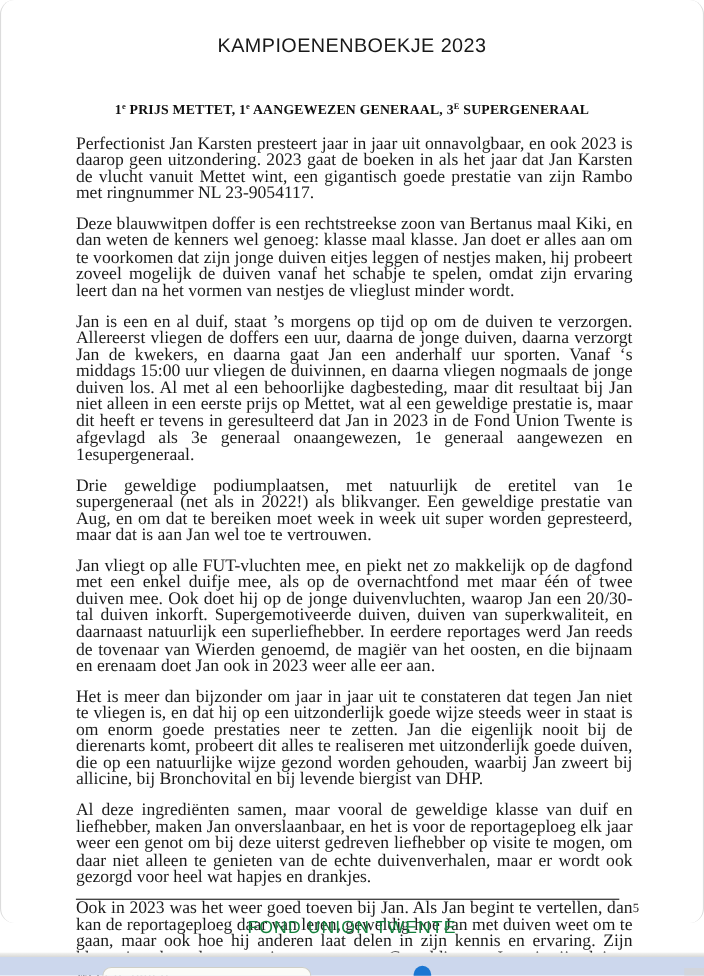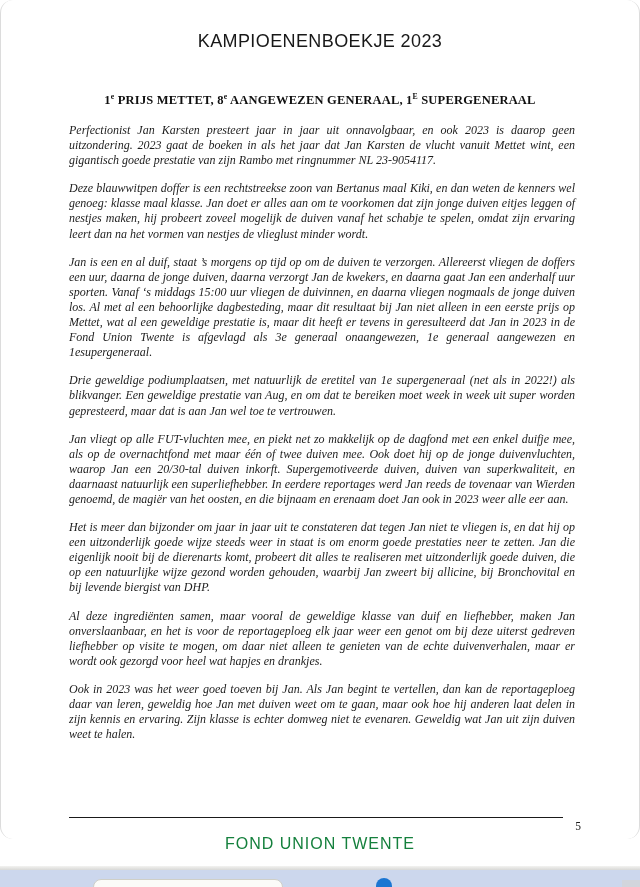--- a/index.html
+++ b/index.html
@@ -38,24 +38,23 @@
   .doc-heading sup{
     font-size:0.62em;
     line-height:0;
   }
   .doc-body{
     margin:15px 64px 0 68px;
     color:#1c1c1c;
   }
   .doc-body p{
     margin:0 0 13px 0;
-    font-size:12px;
+    font-size:16px;
     line-height:15.1px;
     text-align:justify;
-    font-style:italic;
   }
   .footer-rule{
     position:absolute;
     left:68px;
     top:817px;
     width:494px;
     height:0;
     border-top:1.5px solid #1a1a1a;
   }
   .page-number{
@@ -106,21 +105,21 @@
     background:#d2d5dc;
   }
 </style>
 </head>
 <body>
 
 <div class="page">
 
   <div class="doc-title">KAMPIOENENBOEKJE 2023</div>
 
-  <div class="doc-heading"><span>1</span><sup>e</sup><span> PRIJS METTET, 8</span><sup>e</sup><span> AANGEWEZEN GENERAAL, 1</span><sup>E</sup><span> SUPERGENERAAL</span></div>
+  <div class="doc-heading"><span>1</span><sup>e</sup><span> PRIJS METTET, 1</span><sup>e</sup><span> AANGEWEZEN GENERAAL, 3</span><sup>E</sup><span> SUPERGENERAAL</span></div>
 
   <div class="doc-body">
     <p>Perfectionist Jan Karsten presteert jaar in jaar uit onnavolgbaar, en ook 2023 is daarop geen uitzondering. 2023 gaat de boeken in als het jaar dat Jan Karsten de vlucht vanuit Mettet wint, een gigantisch goede prestatie van zijn Rambo met ringnummer NL 23-9054117.</p>
     <p>Deze blauwwitpen doffer is een rechtstreekse zoon van Bertanus maal Kiki, en dan weten de kenners wel genoeg: klasse maal klasse. Jan doet er alles aan om te voorkomen dat zijn jonge duiven eitjes leggen of nestjes maken, hij probeert zoveel mogelijk de duiven vanaf het schabje te spelen, omdat zijn ervaring leert dan na het vormen van nestjes de vlieglust minder wordt.</p>
     <p>Jan is een en al duif, staat ’s morgens op tijd op om de duiven te verzorgen. Allereerst vliegen de doffers een uur, daarna de jonge duiven, daarna verzorgt Jan de kwekers, en daarna gaat Jan een anderhalf uur sporten. Vanaf ‘s middags 15:00 uur vliegen de duivinnen, en daarna vliegen nogmaals de jonge duiven los. Al met al een behoorlijke dagbesteding, maar dit resultaat bij Jan niet alleen in een eerste prijs op Mettet, wat al een geweldige prestatie is, maar dit heeft er tevens in geresulteerd dat Jan in 2023 in de Fond Union Twente is afgevlagd als 3e generaal onaangewezen, 1e generaal aangewezen en 1esupergeneraal.</p>
     <p>Drie geweldige podiumplaatsen, met natuurlijk de eretitel van 1e supergeneraal (net als in 2022!) als blikvanger. Een geweldige prestatie van Aug, en om dat te bereiken moet week in week uit super worden gepresteerd, maar dat is aan Jan wel toe te vertrouwen.</p>
     <p>Jan vliegt op alle FUT-vluchten mee, en piekt net zo makkelijk op de dagfond met een enkel duifje mee, als op de overnachtfond met maar één of twee duiven mee. Ook doet hij op de jonge duivenvluchten, waarop Jan een 20/30-tal duiven inkorft. Supergemotiveerde duiven, duiven van superkwaliteit, en daarnaast natuurlijk een superliefhebber. In eerdere reportages werd Jan reeds de tovenaar van Wierden genoemd, de magiër van het oosten, en die bijnaam en erenaam doet Jan ook in 2023 weer alle eer aan.</p>
     <p>Het is meer dan bijzonder om jaar in jaar uit te constateren dat tegen Jan niet te vliegen is, en dat hij op een uitzonderlijk goede wijze steeds weer in staat is om enorm goede prestaties neer te zetten. Jan die eigenlijk nooit bij de dierenarts komt, probeert dit alles te realiseren met uitzonderlijk goede duiven, die op een natuurlijke wijze gezond worden gehouden, waarbij Jan zweert bij allicine, bij Bronchovital en bij levende biergist van DHP.</p>
     <p>Al deze ingrediënten samen, maar vooral de geweldige klasse van duif en liefhebber, maken Jan onverslaanbaar, en het is voor de reportageploeg elk jaar weer een genot om bij deze uiterst gedreven liefhebber op visite te mogen, om daar niet alleen te genieten van de echte duivenverhalen, maar er wordt ook gezorgd voor heel wat hapjes en drankjes.</p>
     <p>Ook in 2023 was het weer goed toeven bij Jan. Als Jan begint te vertellen, dan kan de reportageploeg daar van leren, geweldig hoe Jan met duiven weet om te gaan, maar ook hoe hij anderen laat delen in zijn kennis en ervaring. Zijn klasse is echter domweg niet te evenaren. Geweldig wat Jan uit zijn duiven weet te halen.</p>

